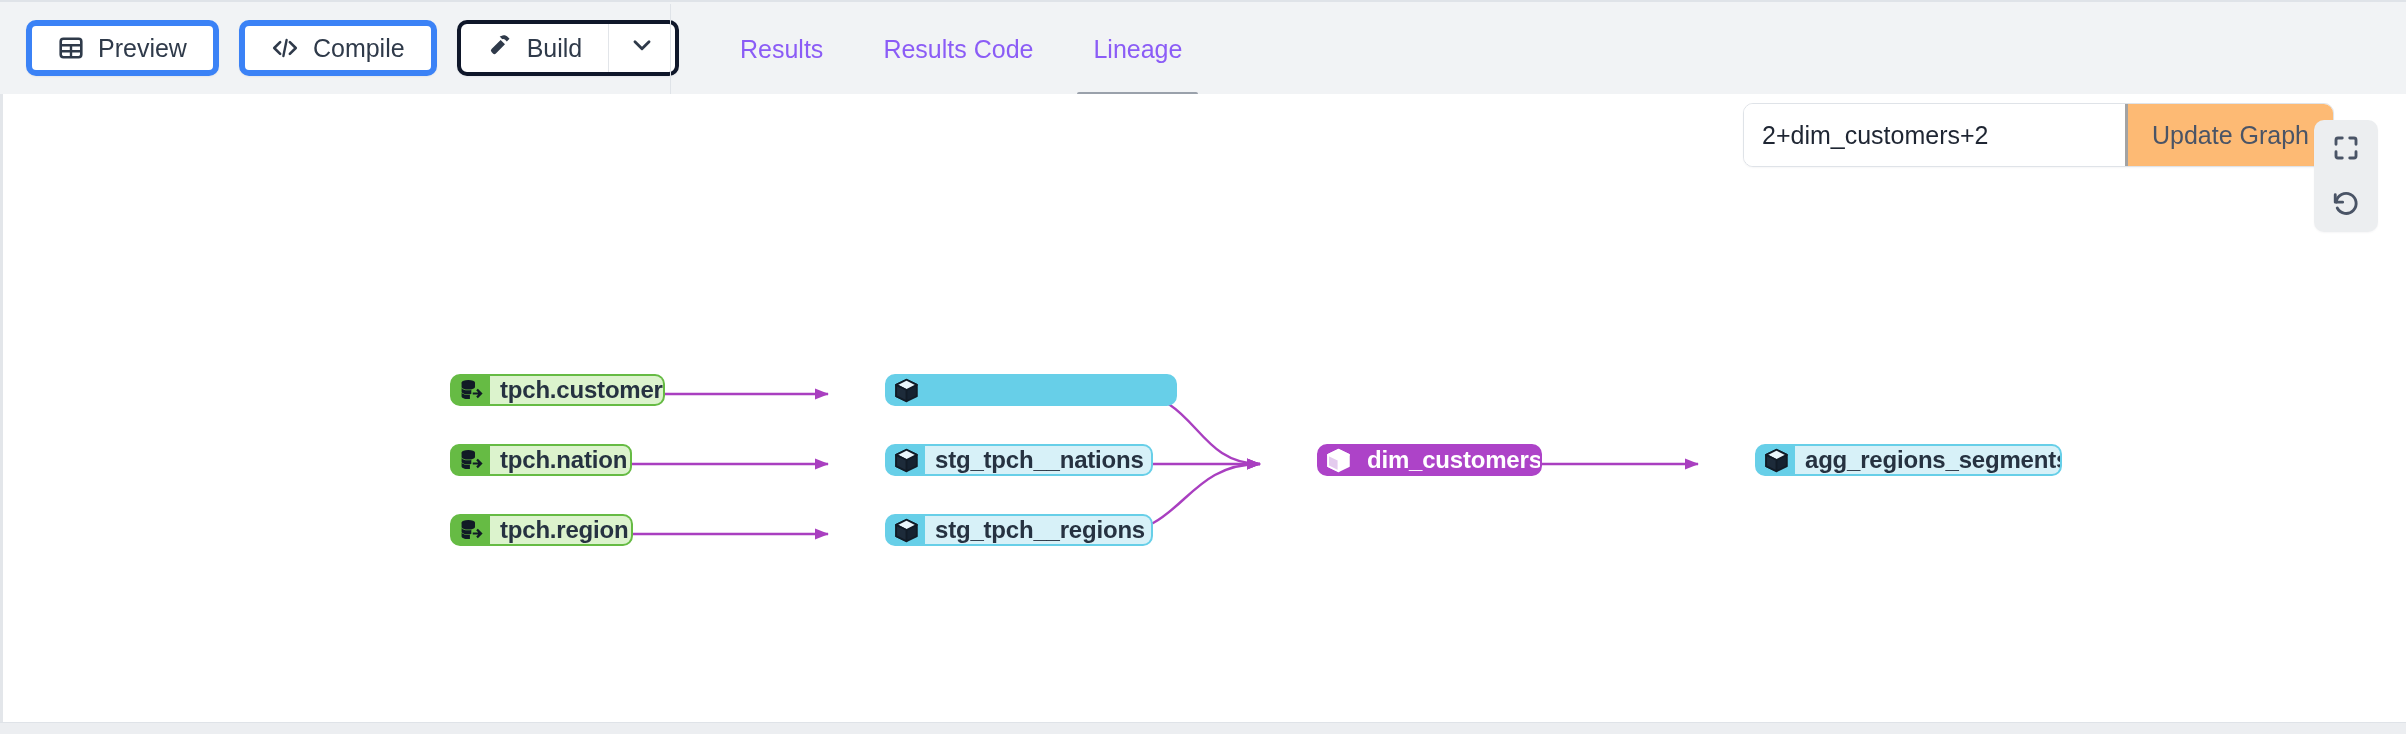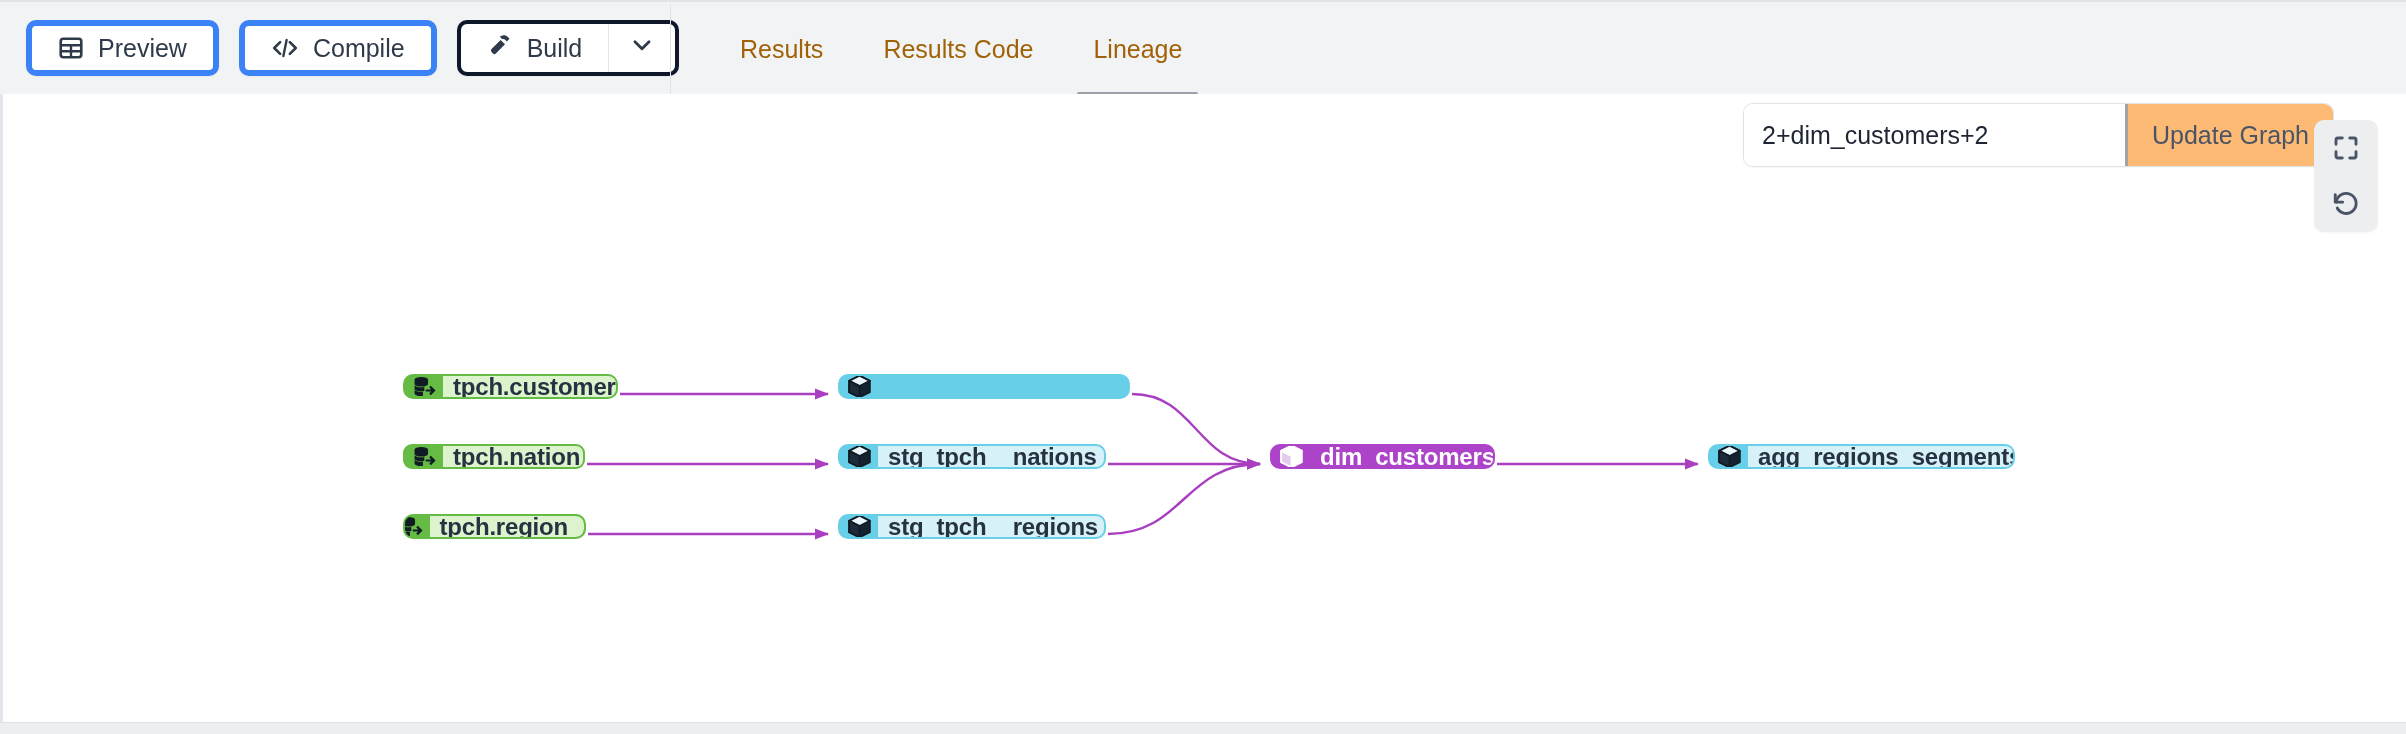--- a/index.html
+++ b/index.html
@@ -99,21 +99,21 @@
     display: flex;
     align-items: center;
     gap: 0px;
   }
   .tab {
     height: 94px;
     display: flex;
     align-items: center;
     padding: 0 30px;
     font-size: 25px;
-    color: #a16207;
+    color: #8b5cf6;
     cursor: pointer;
     position: relative;
     box-sizing: border-box;
     white-space: nowrap;
   }
   .tab.active::after {
     content: "";
     position: absolute;
     left: 14px;
     right: 14px;
@@ -213,26 +213,27 @@
   #graph-layer {
     position: absolute;
     left: 0; top: 0;
     width: 2406px;
     height: 628px;
   }
   .node {
     position: absolute;
     display: flex;
     align-items: stretch;
-    height: 25px;
+    height: 32px;
     border-radius: 10px;
     box-sizing: border-box;
     cursor: pointer;
     overflow: hidden;
     white-space: nowrap;
+    margin-left: 47px;
   }
   .node .ico {
     width: 38px;
     display: flex;
     align-items: center;
     justify-content: center;
     flex: none;
   }
   .node .lbl {
     display: flex;
@@ -374,21 +375,21 @@
             <svg width="26" height="26" viewBox="0 0 24 24" fill="none">
               <ellipse cx="9.5" cy="5.2" rx="6.2" ry="2.4" fill="#111b26"></ellipse>
               <path d="M3.3 5.2v4c0 1.3 2.8 2.4 6.2 2.4s6.2-1.1 6.2-2.4v-4" fill="#111b26"></path>
               <path d="M3.3 9.6v4c0 1.3 2.8 2.4 6.2 2.4 1 0 2-.1 2.8-.3V12c-.8.2-1.8.3-2.8.3-3.4 0-6.2-1.1-6.2-2.4z" fill="#111b26"></path>
               <path d="M3.3 14v3.9c0 1.3 2.8 2.4 6.2 2.4.5 0 1 0 1.5-.1v-3.9c-.5.1-1 .1-1.5.1-3.4 0-6.2-1.1-6.2-2.4z" fill="#111b26"></path>
               <path d="M13.6 14.2h5.1l-1.9-1.9 1.5-1.5 4.4 4.4-4.4 4.4-1.5-1.5 1.9-1.9h-5.1z" fill="#111b26"></path>
             </svg>
           </div>
           <div class="lbl">tpch.nation</div>
         </div>
-        <div class="node source" style="left: 400px; top: 420px; width: 183px; justify-content: flex-end;">
+        <div class="node source" style="left: 400px; top: 420px; width: 183px;">
           <div class="ico">
             <svg width="26" height="26" viewBox="0 0 24 24" fill="none">
               <ellipse cx="9.5" cy="5.2" rx="6.2" ry="2.4" fill="#111b26"></ellipse>
               <path d="M3.3 5.2v4c0 1.3 2.8 2.4 6.2 2.4s6.2-1.1 6.2-2.4v-4" fill="#111b26"></path>
               <path d="M3.3 9.6v4c0 1.3 2.8 2.4 6.2 2.4 1 0 2-.1 2.8-.3V12c-.8.2-1.8.3-2.8.3-3.4 0-6.2-1.1-6.2-2.4z" fill="#111b26"></path>
               <path d="M3.3 14v3.9c0 1.3 2.8 2.4 6.2 2.4.5 0 1 0 1.5-.1v-3.9c-.5.1-1 .1-1.5.1-3.4 0-6.2-1.1-6.2-2.4z" fill="#111b26"></path>
               <path d="M13.6 14.2h5.1l-1.9-1.9 1.5-1.5 4.4 4.4-4.4 4.4-1.5-1.5 1.9-1.9h-5.1z" fill="#111b26"></path>
             </svg>
           </div>
           <div class="lbl">tpch.region</div>

